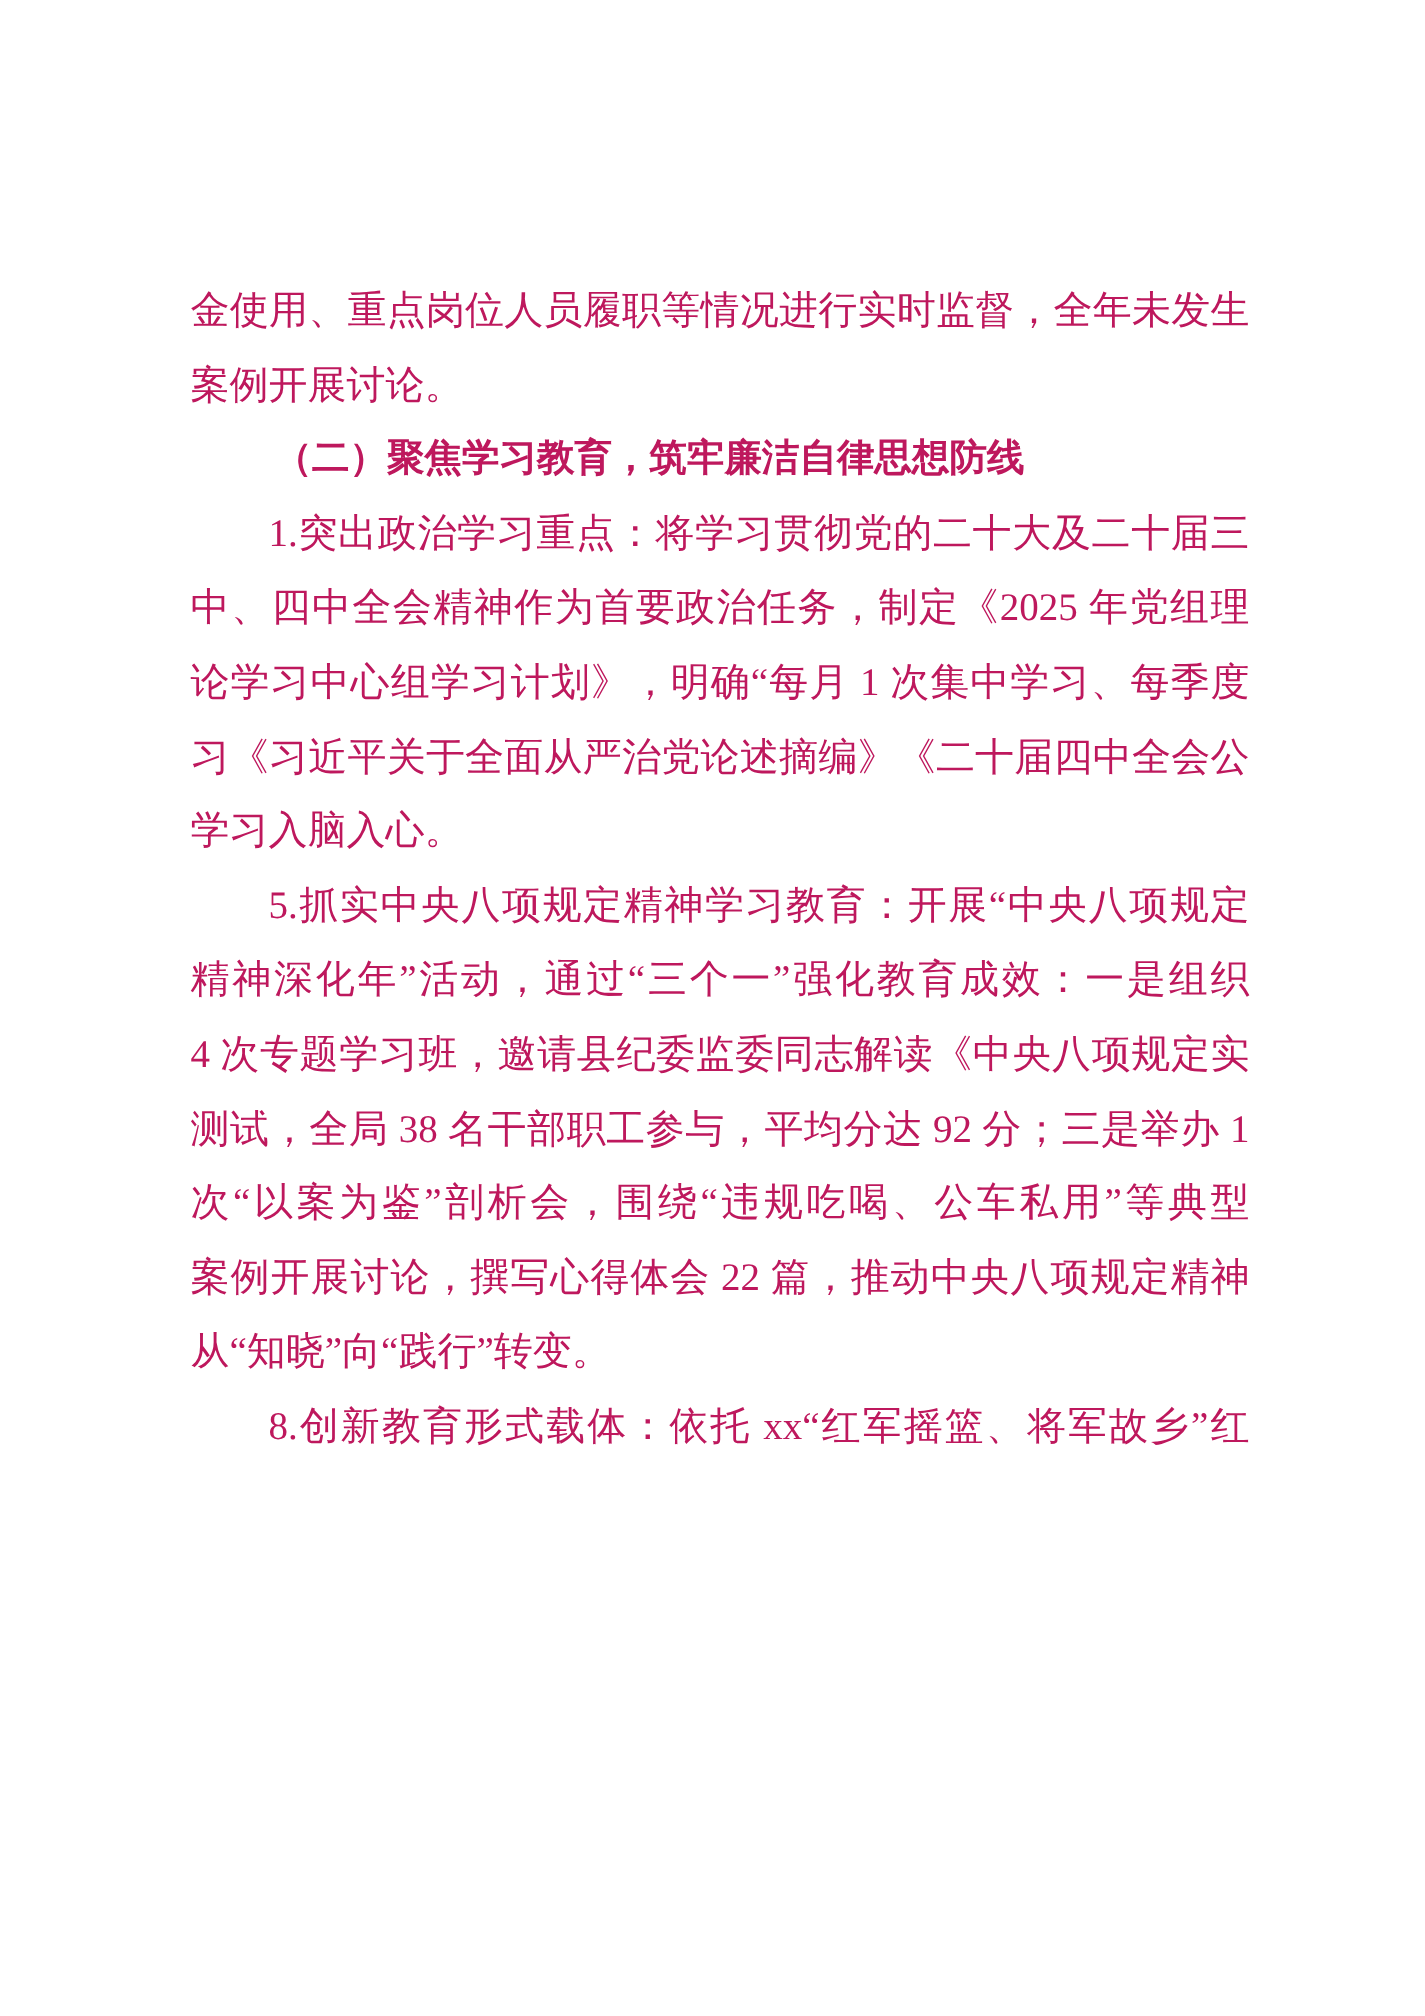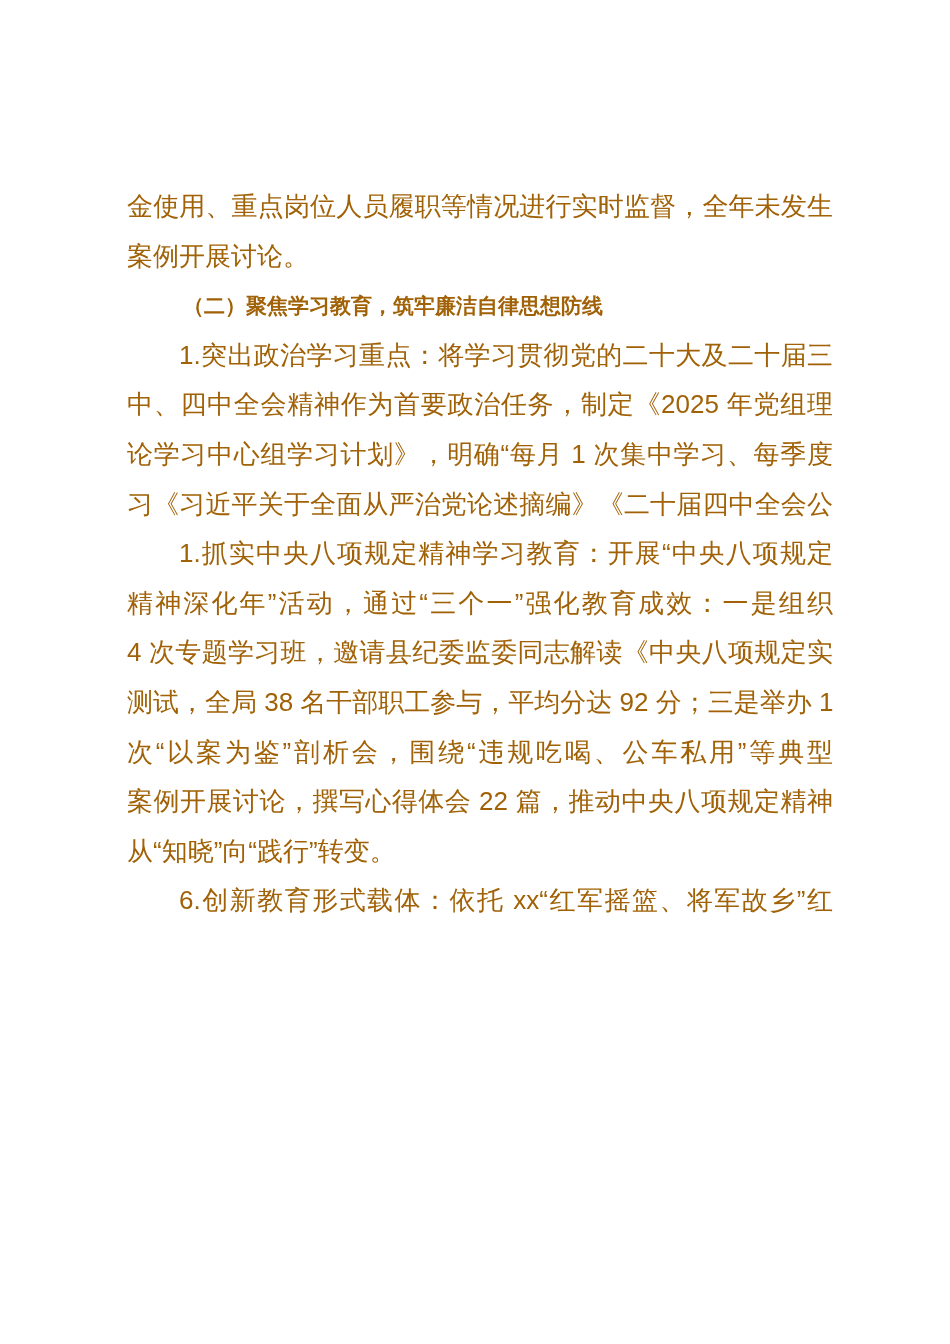--- a/index.html
+++ b/index.html
@@ -2,53 +2,54 @@
 <html><head>
 <meta charset="utf-8">
 <style>
   html, body { margin: 0; padding: 0; background: #ffffff; }
   body { width: 950px; height: 1344px; position: relative; overflow: hidden; }
   .page {
     position: absolute;
     left: 127px;
     top: 182px;
     width: 706px;
-    font-family: Liberation Sans, sans-serif;
+    font-family: Liberation Serif, serif;
     font-size: 26px;
-    color: #a16207;
+    color: #be185d;
   }
   .line {
     height: 49.6px;
     line-height: 49.6px;
     white-space: nowrap;
     text-align: justify;
     text-align-last: justify;
     letter-spacing: 0px;
   }
   .line.last { text-align-last: left; }
   .line.indent { padding-left: 52px; }
   .heading {
     font-weight: bold;
     padding-left: 56px;
     text-align-last: left;
-    font-size: 21px;
+    font-size: 25px;
   }
 </style>
 </head>
 <body>
 
 <div class="page">
   <div class="line">金使用、重点岗位人员履职等情况进行实时监督，全年未发生</div>
   <div class="line last">案例开展讨论。</div>
   <div class="line heading">（二）聚焦学习教育，筑牢廉洁自律思想防线</div>
   <div class="line indent">1.突出政治学习重点：将学习贯彻党的二十大及二十届三</div>
   <div class="line">中、四中全会精神作为首要政治任务，制定《2025 年党组理</div>
   <div class="line">论学习中心组学习计划》，明确“每月 1 次集中学习、每季度</div>
   <div class="line">习《习近平关于全面从严治党论述摘编》《二十届四中全会公</div>
-  <div class="line indent">1.抓实中央八项规定精神学习教育：开展“中央八项规定</div>
+  <div class="line last">学习入脑入心。</div>
+  <div class="line indent">5.抓实中央八项规定精神学习教育：开展“中央八项规定</div>
   <div class="line">精神深化年”活动，通过“三个一”强化教育成效：一是组织</div>
   <div class="line">4 次专题学习班，邀请县纪委监委同志解读《中央八项规定实</div>
   <div class="line">测试，全局 38 名干部职工参与，平均分达 92 分；三是举办 1</div>
   <div class="line">次“以案为鉴”剖析会，围绕“违规吃喝、公车私用”等典型</div>
   <div class="line">案例开展讨论，撰写心得体会 22 篇，推动中央八项规定精神</div>
   <div class="line last">从“知晓”向“践行”转变。</div>
-  <div class="line indent">6.创新教育形式载体：依托 xx“红军摇篮、将军故乡”红</div>
+  <div class="line indent">8.创新教育形式载体：依托 xx“红军摇篮、将军故乡”红</div>
 </div>
 
 </body></html>

